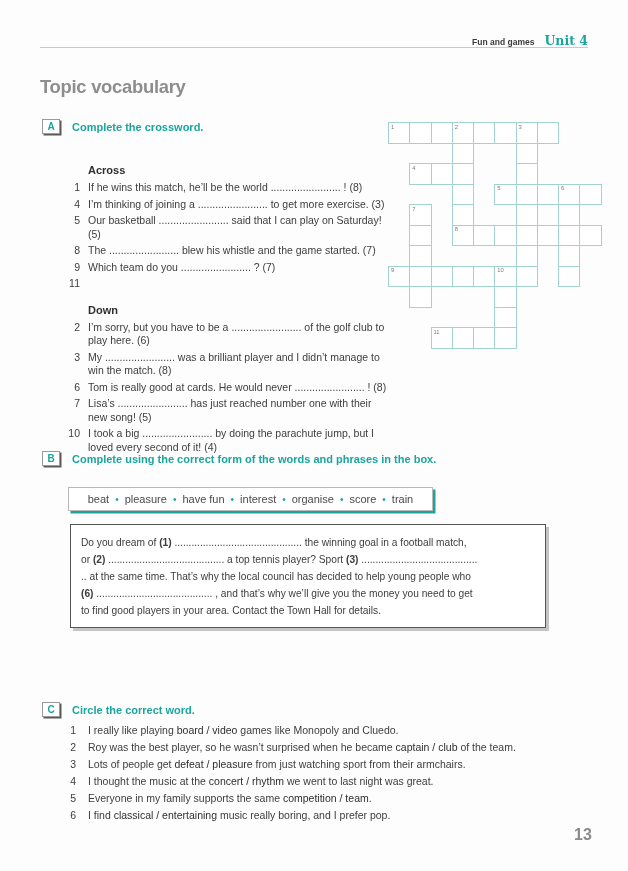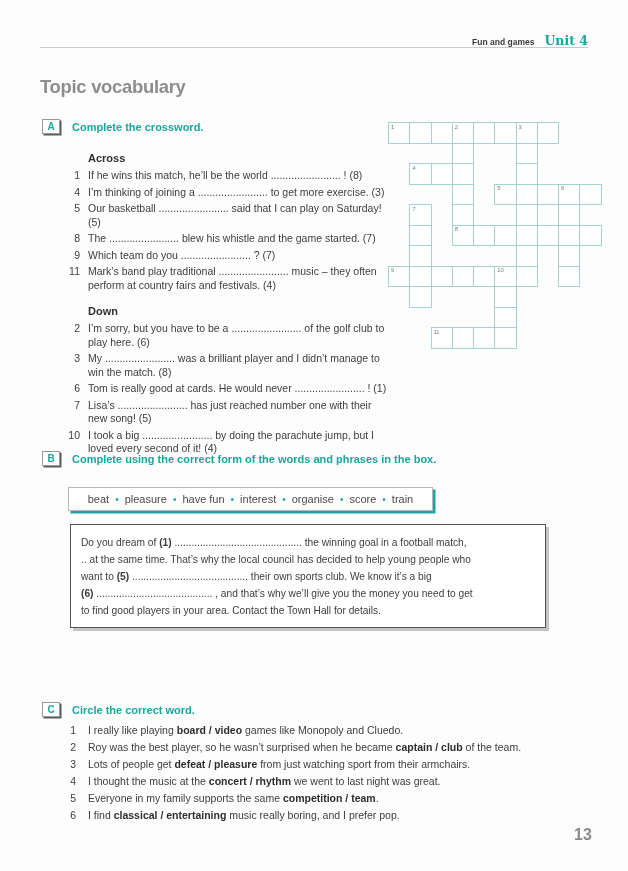--- a/index.html
+++ b/index.html
@@ -10,21 +10,21 @@
   .header .topic{font-size:8.5px;font-weight:bold;color:#3a3a3a;}
   .header .unit{font-size:12.5px;font-weight:bold;color:var(--teal);font-family:"DejaVu Serif", serif;}
   .page-title{position:absolute;left:40px;top:76px;margin:0;font-size:19px;font-weight:bold;
               color:#8d8d8d;letter-spacing:-0.3px;transform:scaleX(0.97);transform-origin:left;}
   .sec-head{position:absolute;left:42px;display:flex;align-items:center;gap:12px;}
   .badge{width:16px;height:13px;background:#fff;border:1px solid #9a9a9a;box-shadow:1.5px 1.5px 0 #5a5a5a;
          color:var(--teal);font-weight:bold;font-size:10px;display:flex;align-items:center;justify-content:center;}
   .instr{font-size:11px;font-weight:bold;color:var(--teal);}
   
   .clues{position:absolute;left:56px;top:152px;width:336px;}
-  .clue-head{font-size:11px;font-weight:bold;color:#2f2f2f;margin:0 0 5px 32px;}
+  .clue-head{font-size:11px;font-weight:bold;color:#2f2f2f;margin:12px 0 5px 32px;}
   .clue-head.down{margin-top:13px;}
   .clue-row{display:flex;margin-bottom:3px;}
   .clue-num{flex:none;width:24px;text-align:right;margin-right:8px;font-size:10.5px;line-height:13.5px;}
   .clue-text{width:300px;font-size:10.5px;line-height:13.5px;}
   
   .crossword{position:absolute;left:388px;top:122px;width:215px;height:227px;}
   .cw-cell{position:absolute;box-sizing:border-box;border:1px solid var(--grid);background:#fff;}
   .cw-num{position:absolute;top:0.5px;left:2px;font-size:5.8px;color:#7a7a7a;line-height:7px;}
   
   .word-box{position:absolute;left:68px;top:487px;width:363px;height:22px;background:#fff;
@@ -39,21 +39,21 @@
   .ad-title .t-bold{font-weight:bold;letter-spacing:3.5px;}
   .ad-title .t-light{font-weight:normal;letter-spacing:5px;}
   .ad-body{padding:5px 6px 4px;}
   .ad-line{font-size:10.2px;line-height:17px;white-space:nowrap;color:#3d3d3d;}
   .ad-line b{font-weight:bold;}
   
   .c-items{position:absolute;left:60px;top:724px;width:530px;}
   .c-row{display:flex;margin-bottom:3.5px;}
   .c-num{flex:none;width:16px;text-align:right;margin-right:12px;font-size:10.5px;line-height:13.5px;}
   .c-text{width:500px;font-size:10.5px;line-height:13.5px;}
-  .c-text b{font-weight:bold;color:#2e2e2e;margin-top:25px;}
+  .c-text b{font-weight:normal;color:#2e2e2e;margin-top:25px;}
   .page-num{position:absolute;left:574px;top:826px;font-size:16px;font-weight:bold;color:#8a8a8a;}
 </style>
 </head>
 <body>
 
 <div class="page">
 
   <div class="top-rule"></div>
   <div class="header">
     <span class="topic">Fun and games</span>
@@ -85,36 +85,35 @@
         <div class="clue-row">
           <span class="clue-num">8</span>
           <span class="clue-text">The ........................ blew his whistle and the game started. (7)</span>
         </div>
         <div class="clue-row">
           <span class="clue-num">9</span>
           <span class="clue-text">Which team do you ........................ ? (7)</span>
         </div>
         <div class="clue-row">
           <span class="clue-num">11</span>
-          <span class="clue-text">Mark’s band play traditional ........................ music – they often perform at country fairs and festivals. (4)</span>
         </div>
       </div>
     <div class="clue-head down">Down</div>
     <div id="down-list">
         <div class="clue-row">
           <span class="clue-num">2</span>
           <span class="clue-text">I’m sorry, but you have to be a ........................ of the golf club to play here. (6)</span>
         </div>
         <div class="clue-row">
           <span class="clue-num">3</span>
           <span class="clue-text">My ........................ was a brilliant player and I didn’t manage to win the match. (8)</span>
         </div>
         <div class="clue-row">
           <span class="clue-num">6</span>
-          <span class="clue-text">Tom is really good at cards. He would never ........................ ! (1)</span>
+          <span class="clue-text">Tom is really good at cards. He would never ........................ ! (8)</span>
         </div>
         <div class="clue-row">
           <span class="clue-num">7</span>
           <span class="clue-text">Lisa’s ........................ has just reached number one with their new song! (5)</span>
         </div>
         <div class="clue-row">
           <span class="clue-num">10</span>
           <span class="clue-text">I took a big ........................ by doing the parachute jump, but I loved every second of it! (4)</span>
         </div>
       </div>
@@ -212,22 +211,22 @@
       <span>organise</span>
       <span class="bullet">•</span>
       <span>score</span>
       <span class="bullet">•</span>
       <span>train</span>
     </div>
 
   <div class="club-ad">
     <div id="ad-body" class="ad-body">
         <div class="ad-line"><span>Do you dream of </span><b>(1)</b><span> ............................................. the winning goal in a football match,</span></div>
+        <div class="ad-line"><span>or </span><b>(2)</b><span> ......................................... a top tennis player? Sport </span><b>(3)</b><span> .........................................</span></div>
         <div class="ad-line"><span>.. at the same time. That’s why the local council has decided to help young people who</span></div>
-        <div class="ad-line"><span>want to </span><b>(5)</b><span> ......................................... their own sports club. We know it’s a big</span></div>
         <div class="ad-line"><span></span><b>(6)</b><span> ......................................... , and that’s why we’ll give you the money you need to get</span></div>
         <div class="ad-line"><span>to find good players in your area. Contact the Town Hall for details.</span></div>
       </div>
   </div>
 
   <div class="sec-head" style="top:702px">
     <span class="badge">C</span>
     <span class="instr">Circle the correct word.</span>
   </div>
 

